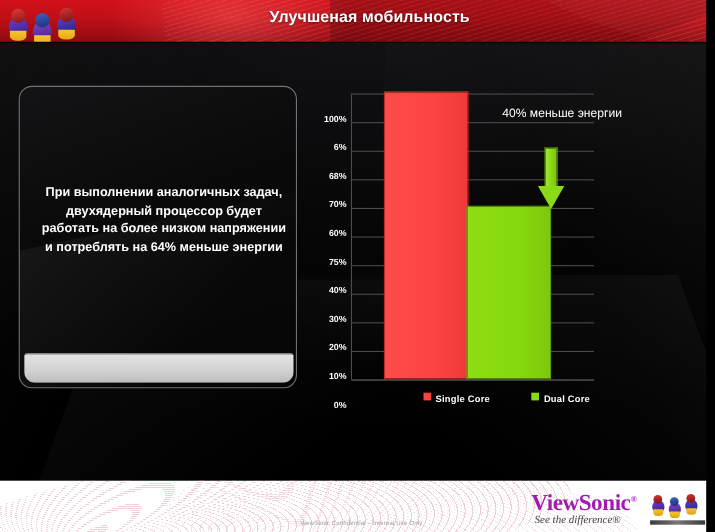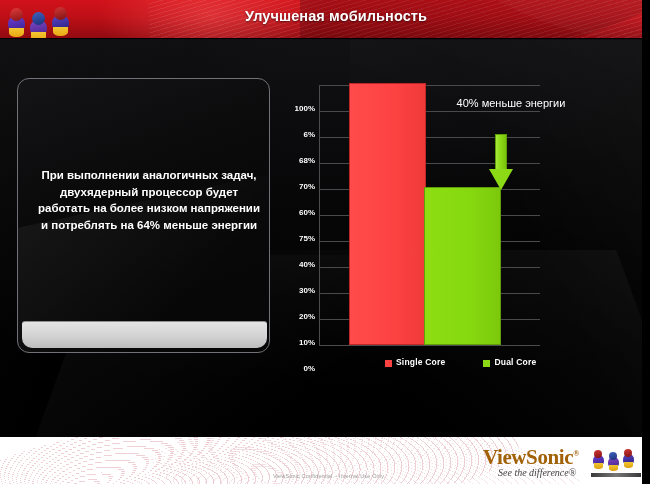--- a/index.html
+++ b/index.html
@@ -287,21 +287,21 @@
   
   .legend {
     position: absolute;
     left: 385px; top: 357px;
     display: flex;
     gap: 38px;
     align-items: center;
   }
   .legend-item {
     display: flex;
-    align-items: flex-end;
+    align-items: flex-start;
     gap: 4px;
   }
   .legend-swatch {
     width: 7px; height: 7px;
     display: inline-block;
   }
   .legend-swatch.red { background: #fd4242; }
   .legend-swatch.green { background: #8cd916; }
   .legend-label {
     color: #ffffff;
@@ -362,33 +362,33 @@
     letter-spacing: 0.15px;
   }
   .footer-logo {
     position: absolute;
     left: 483px; top: 8px;
     width: 160px; height: 34px;
   }
   .vs-word {
     position: absolute;
     left: 0; top: 0;
-    color: #a16207;
+    color: #a21caf;
     font-family: "Liberation Serif", serif;
     font-size: 21px;
     font-weight: bold;
     letter-spacing: -0.4px;
   }
   .vs-reg {
     font-size: 8px;
     vertical-align: super;
   }
   .vs-sub {
     position: absolute;
-    left: 15px; top: 22px;
+    left: 3px; top: 22px;
     color: #444;
     font-family: "Liberation Serif", serif;
     font-style: italic;
     font-size: 10px;
   }
   .vs-birds {
     position: absolute;
     left: 108px; top: 2px;
     width: 50px; height: 30px;
   }

